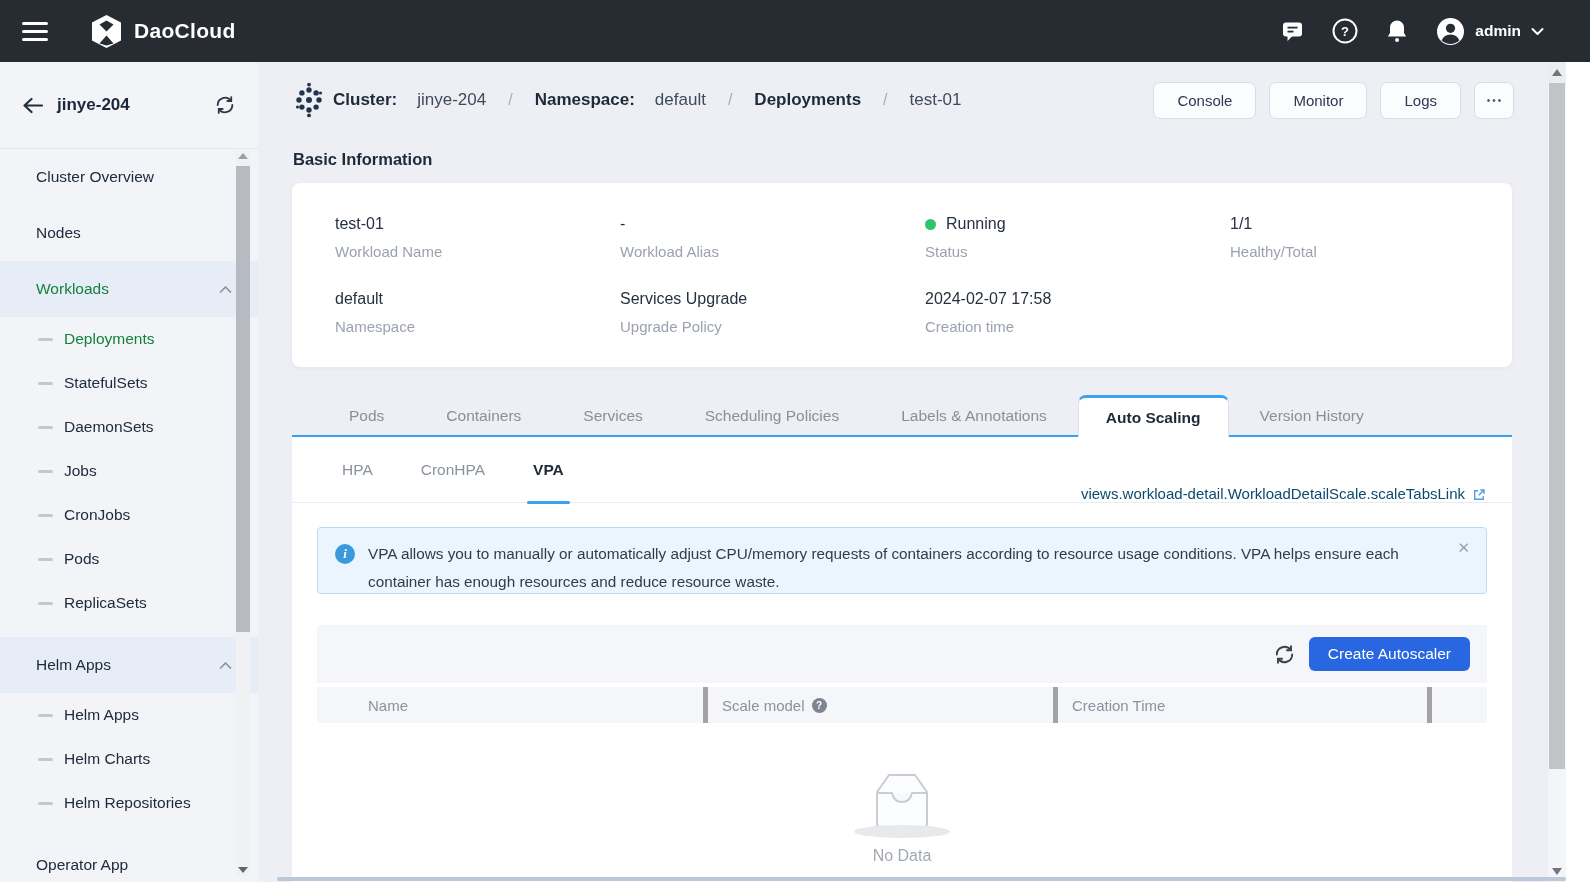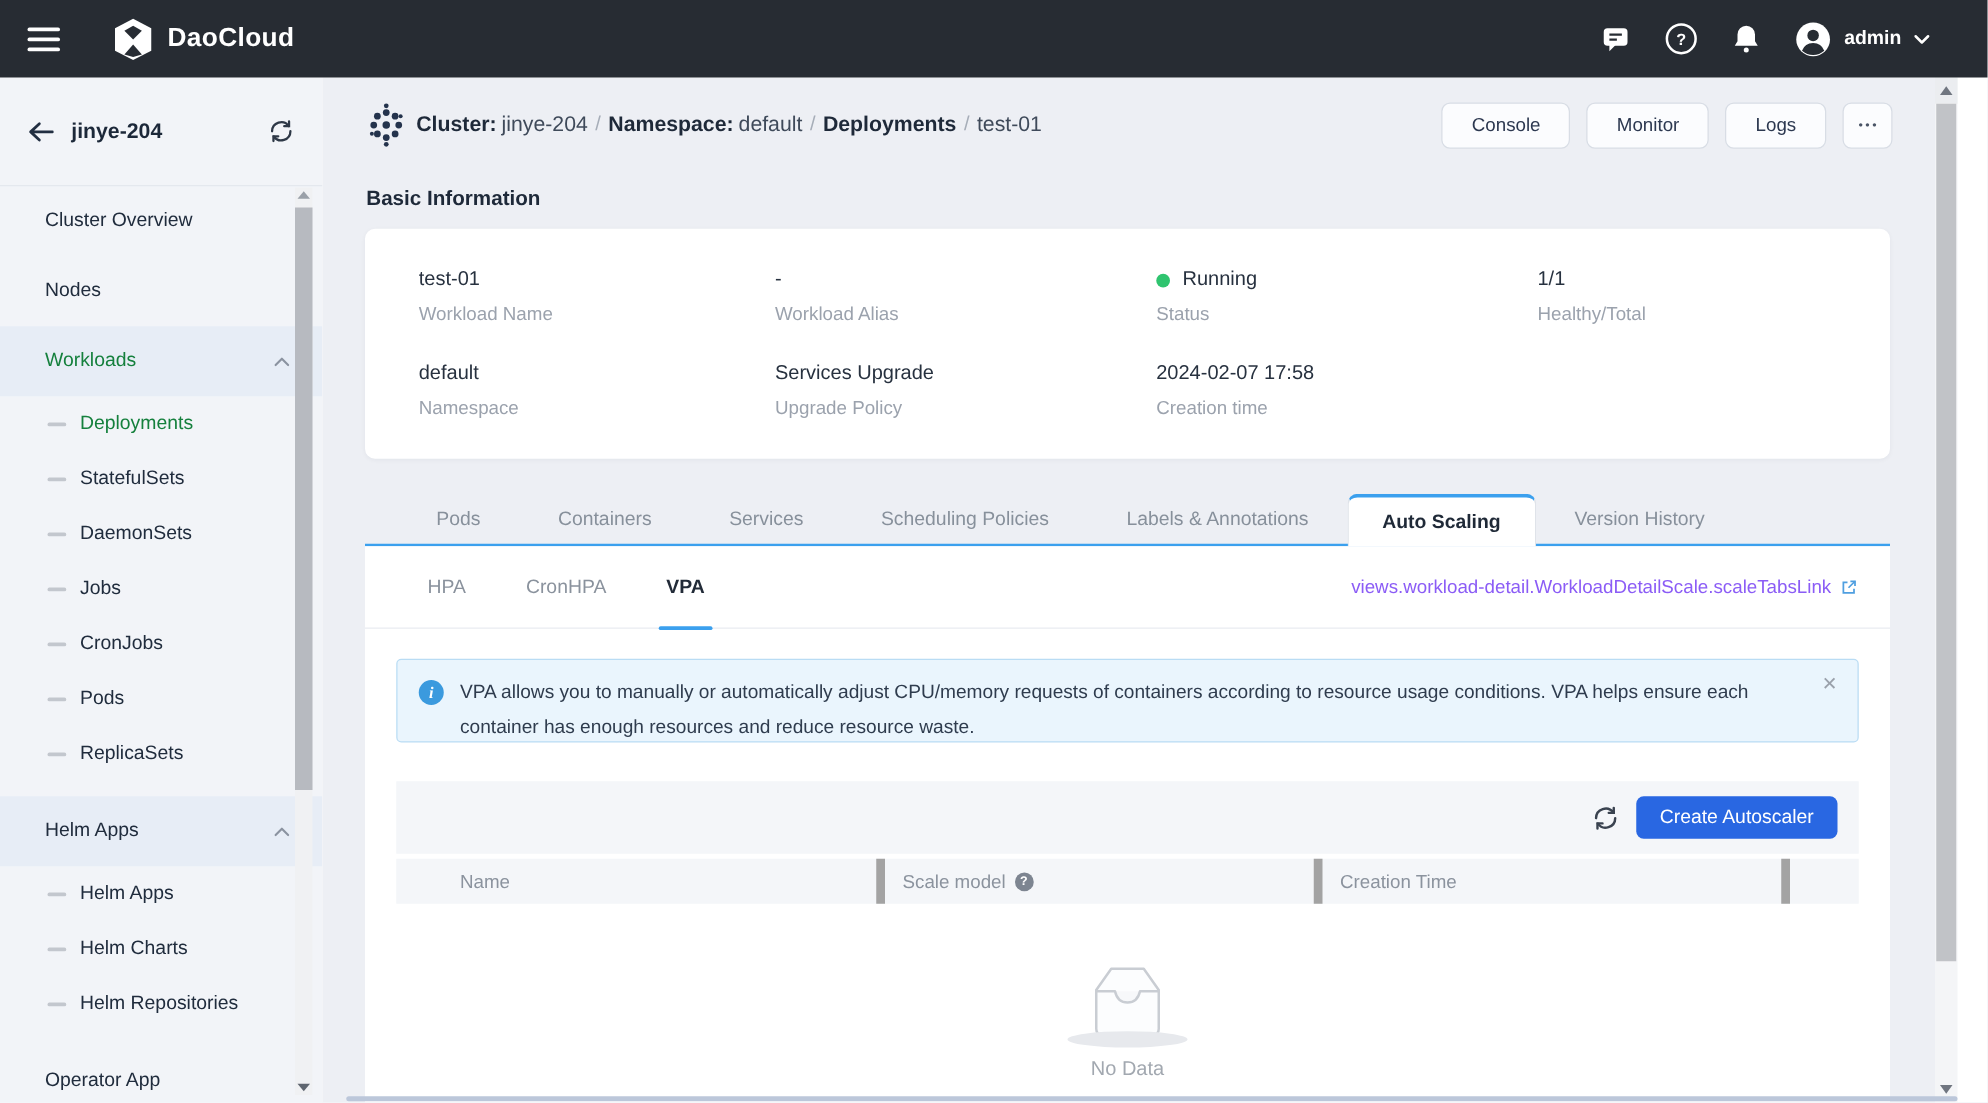--- a/index.html
+++ b/index.html
@@ -34,21 +34,21 @@
   .item.sub + .item.group,.item.sub + .item.plain{margin-top:12px}
   .sscroll{position:absolute;top:88px;right:8px;width:14px;bottom:6px;background:#f0f1f3}
   .s-up{position:absolute;top:3px;left:0;right:0;display:flex;justify-content:center}
   .s-thumb{position:absolute;top:16px;left:0;right:0;height:466px;background:#b7bac0;cursor:pointer}
   .s-down{position:absolute;bottom:3px;left:0;right:0;display:flex;justify-content:center}
   .tri-up-s{width:0;height:0;border-left:5px solid transparent;border-right:5px solid transparent;border-bottom:6px solid #9aa0a8}
   .tri-down-s{width:0;height:0;border-left:5px solid transparent;border-right:5px solid transparent;border-top:6px solid #5f6670}
   
   .main{position:absolute;top:62px;left:258px;width:1290px;bottom:0;background:#edeff4;overflow:hidden}
   .main-header{position:absolute;top:13px;left:34px;width:1222px;height:50px;display:flex;align-items:center}
-  .crumb{display:flex;align-items:center;gap:4px}
+  .crumb{display:flex;align-items:center;gap:20px}
   .cluster-ic{margin-right:7px;display:flex}
   .part{font-size:17px;color:#3f4a5a;white-space:nowrap}
   .part.bold{font-weight:700;color:#1e2939}
   .part.sep{color:#a6adb8;font-size:16px;margin:0 2px}
   .header-right{margin-left:auto;display:flex;gap:13px}
   .act-btn{height:37px;padding:0 23px;background:#fbfcfe;border:1px solid #d8dde5;border-radius:7px;font-size:15px;color:#2c3850;cursor:pointer;font-family:inherit}
   .act-btn.more{width:40px;padding:0;font-size:10px;letter-spacing:2px;color:#4a5466;display:flex;align-items:center;justify-content:center;text-indent:2px}
   .bi-title{position:absolute;top:88px;left:35px;font-size:16.5px;font-weight:700;color:#1e2939}
   .bi-card{position:absolute;top:121px;left:34px;width:1220px;height:184px;background:#fff;border-radius:8px;
     box-shadow:0 1px 4px rgba(25,35,60,.05);box-sizing:border-box;padding:31px 0 0 43px;
@@ -64,33 +64,33 @@
   .tab{padding:0 31px;display:flex;align-items:center;font-size:15.5px;color:#87909b;cursor:pointer;white-space:nowrap}
   .tab.active{position:relative;z-index:1;background:#fff;border:1px solid #dfe3e9;border-top:3px solid #3ba0ee;border-bottom:none;
     border-radius:8px 8px 0 0;color:#1f2937;font-weight:700;padding:0 27px}
   
   .panel{position:absolute;top:375px;left:34px;width:1220px;bottom:0;background:#fff}
   .subbar{position:relative;height:66px;border-bottom:1px solid #e9ecf1;display:flex;align-items:center;padding-left:50px;box-sizing:border-box}
   .subtabs{display:flex;gap:48px;height:100%}
   .subtab{display:flex;align-items:center;height:100%;position:relative;font-size:15.5px;color:#8a929d;cursor:pointer;font-weight:500}
   .subtab.active{color:#222b38;font-weight:700}
   .subtab.active::after{content:"";position:absolute;left:-6px;right:-6px;bottom:-2px;height:3px;background:#3ba0ee;border-radius:2px}
-  .scale-link{position:absolute;right:26px;top:0;height:100%;display:flex;align-items:center;gap:7px;color:#8b5cf6;font-size:15px;cursor:pointer}
+  .scale-link{position:absolute;right:26px;top:0;height:100%;display:flex;align-items:flex-end;gap:7px;color:#0c4a6e;font-size:15px;cursor:pointer}
   .alert{position:absolute;top:90px;left:25px;width:1170px;height:67px;background:#eaf5fd;border:1px solid #b9dcf4;border-radius:4px;
     box-sizing:border-box;display:flex;padding:12px 18px 0 17px}
   .info-ic{width:20px;height:20px;border-radius:50%;background:#3b9ade;color:#fff;display:flex;align-items:center;justify-content:center;
     flex:none;margin-top:4px;font-size:13px;font-weight:700;font-family:"Liberation Serif",serif;font-style:italic}
   .alert-text{margin-left:13px;font-size:15.3px;line-height:28px;color:#2f3c4e;width:1062px}
   .alert-close{position:absolute;right:16px;top:12px;color:#9aa1ab;font-size:15px;cursor:pointer;line-height:1}
   .toolbar{position:absolute;top:188px;left:25px;width:1170px;height:58px;background:#f4f6f9;display:flex;align-items:center;
     justify-content:flex-end;padding-right:17px;box-sizing:border-box;gap:13px}
   .refresh{display:flex;cursor:pointer}
   .create-btn{height:34px;padding:0 19px;background:#2967e2;border:none;border-radius:6px;color:#fff;font-size:15.5px;cursor:pointer;font-family:inherit}
   .thead{position:absolute;top:250px;left:25px;width:1170px;height:36px;background:#f4f6f9;display:flex;align-items:center;font-size:15px;color:#8b939e}
-  .thead .col{height:100%;display:flex;align-items:center;box-sizing:border-box;border-right:7px solid #a3a3a3}
+  .thead .col{height:100%;display:flex;align-items:center;box-sizing:border-box;border-right:5px solid #a3a3a3}
   .thead div.col:nth-of-type(1){width:391px;padding-left:51px}
   .thead div.col:nth-of-type(2){width:350px;padding-left:14px}
   .thead div.col:nth-of-type(3){width:374px;padding-left:14px}
   .thead div.col:nth-of-type(4){flex:1;border-right:none}
   .help-ic{display:none;width:15px;height:15px;border-radius:50%;background:#7d8591;color:#fff;font-size:10px;font-weight:700;
     align-items:center;justify-content:center;margin-left:7px;cursor:pointer}
   .help-ic::before{content:"?"}
   .col.has-help .help-ic{display:inline-flex}
   .empty{position:absolute;top:333px;left:0;width:100%;display:flex;flex-direction:column;align-items:center}
   .empty-shadow{width:96px;height:13px;border-radius:50%;background:#e7e9ed;margin-top:-9px}

